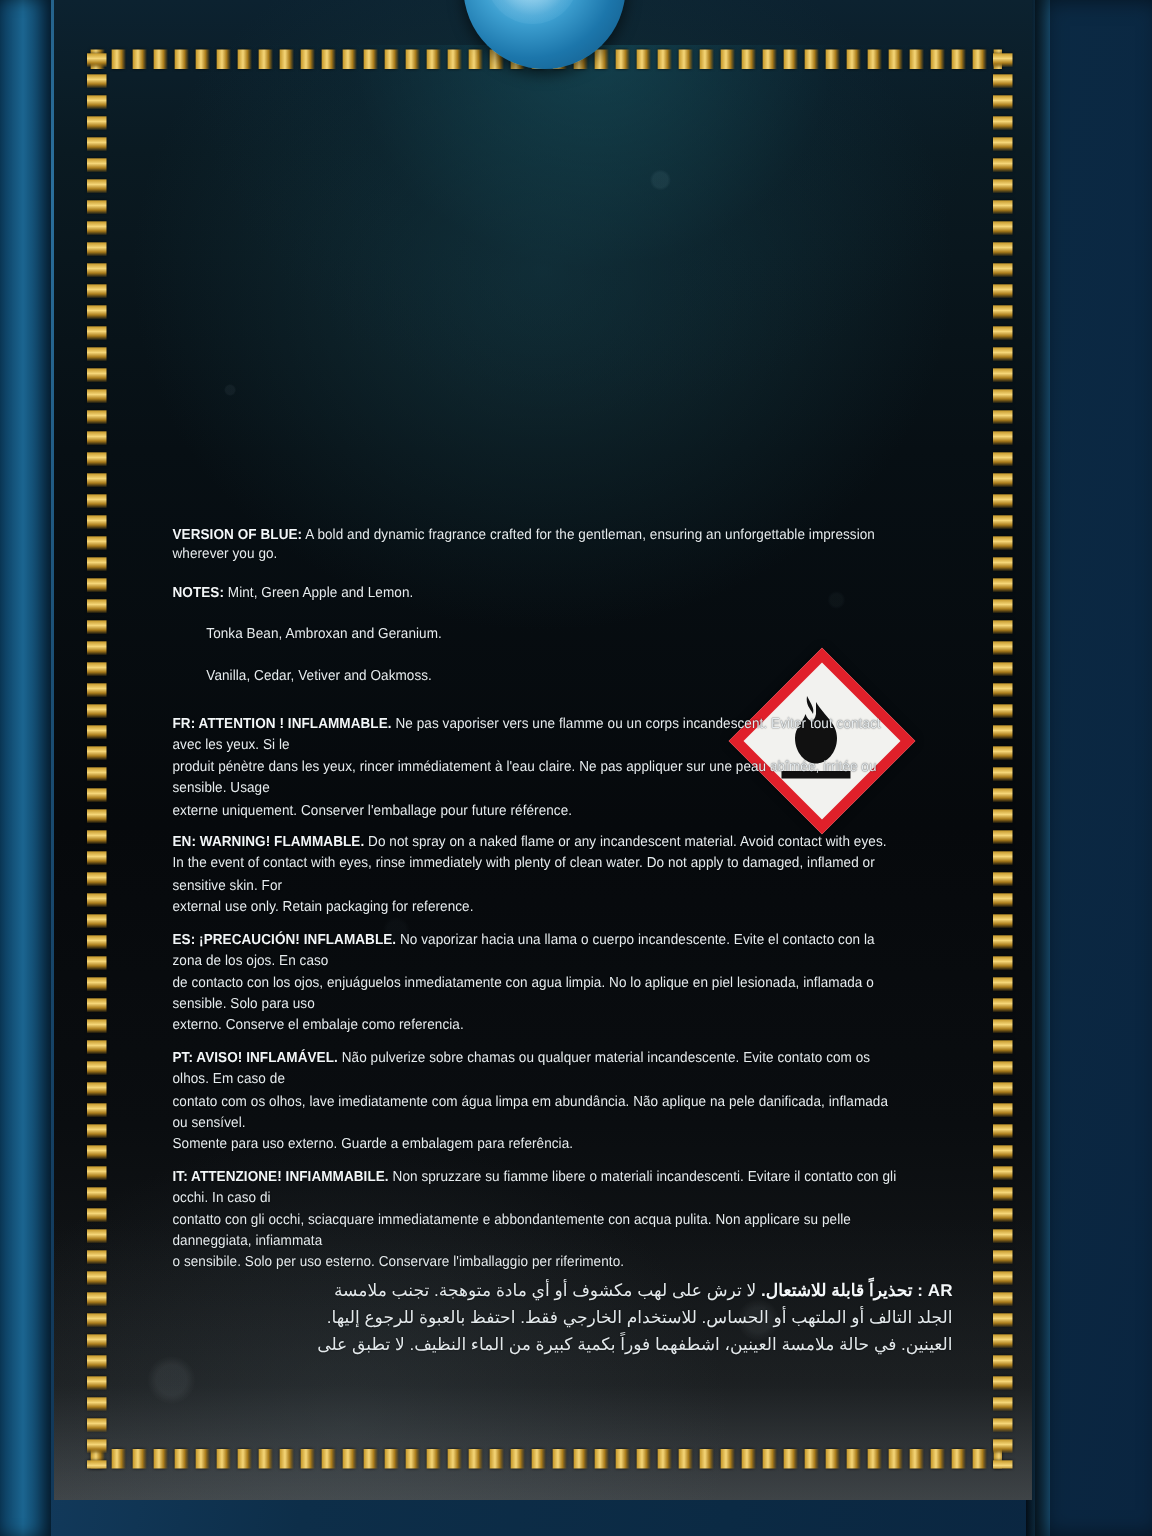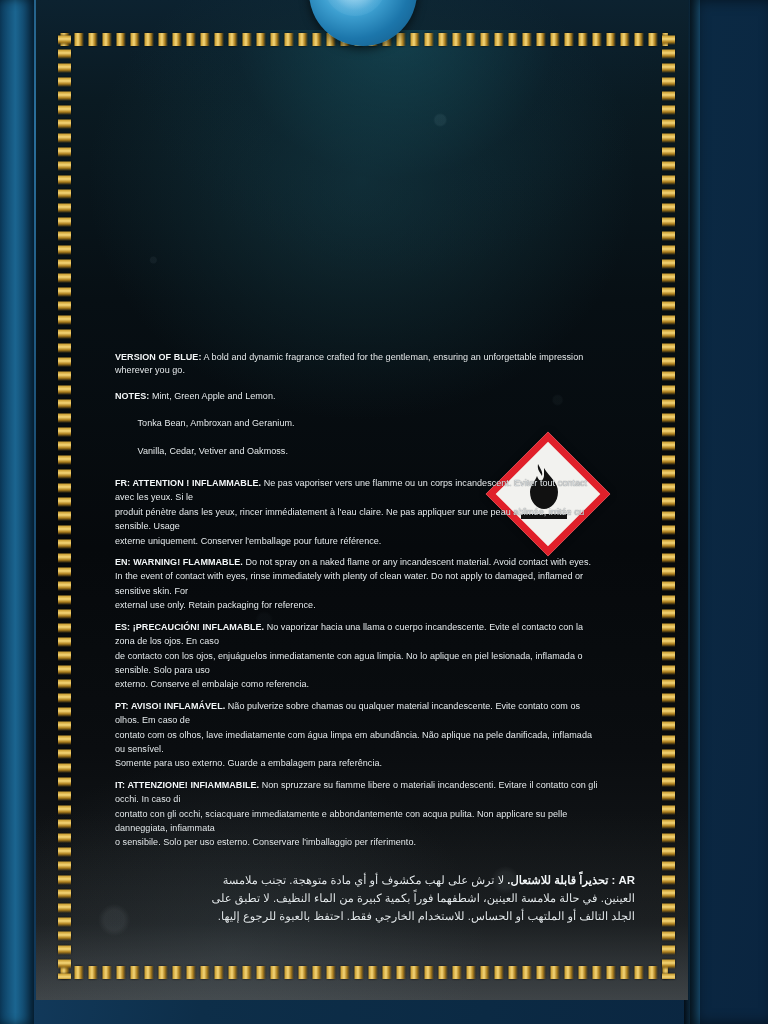--- a/index.html
+++ b/index.html
@@ -200,21 +200,21 @@
   .warn-block .line { line-height: 14.4px; }
 
   .arabic {
     direction: rtl;
     text-align: right;
     font-size: 11.4px;
     line-height: 18px;
     color: #e3e9ec;
     width: 430px;
     margin-left: 90px;
-    margin-top: 21px;
+    margin-top: 2px;
     transform: none;
   }
   .arabic .b { font-weight: bold; }
 
   
   .ghs {
     position: absolute;
     left: 494px;
     top: 440px;
     width: 100px;
@@ -328,18 +328,18 @@
     </div>
 
     <div class="warn-block">
       <p class="line"><span class="b">IT: ATTENZIONE! INFIAMMABILE.</span><span> Non spruzzare su fiamme libere o materiali incandescenti. Evitare il contatto con gli occhi. In caso di</span></p>
       <p class="line">contatto con gli occhi, sciacquare immediatamente e abbondantemente con acqua pulita. Non applicare su pelle danneggiata, infiammata</p>
       <p class="line">o sensibile. Solo per uso esterno. Conservare l'imballaggio per riferimento.</p>
     </div>
 
     <div class="arabic">
       <p style="margin:0;"><span class="b">AR : تحذيراً قابلة للاشتعال.</span><span> لا ترش على لهب مكشوف أو أي مادة متوهجة. تجنب ملامسة</span></p>
+      <p style="margin:0;">الجلد التالف أو الملتهب أو الحساس. للاستخدام الخارجي فقط. احتفظ بالعبوة للرجوع إليها.</p>
       <p style="margin:0;">العينين. في حالة ملامسة العينين، اشطفهما فوراً بكمية كبيرة من الماء النظيف. لا تطبق على</p>
-      <p style="margin:0;">الجلد التالف أو الملتهب أو الحساس. للاستخدام الخارجي فقط. احتفظ بالعبوة للرجوع إليها.</p>
     </div>
 
   </div>
 </div>
 
 </body></html>

